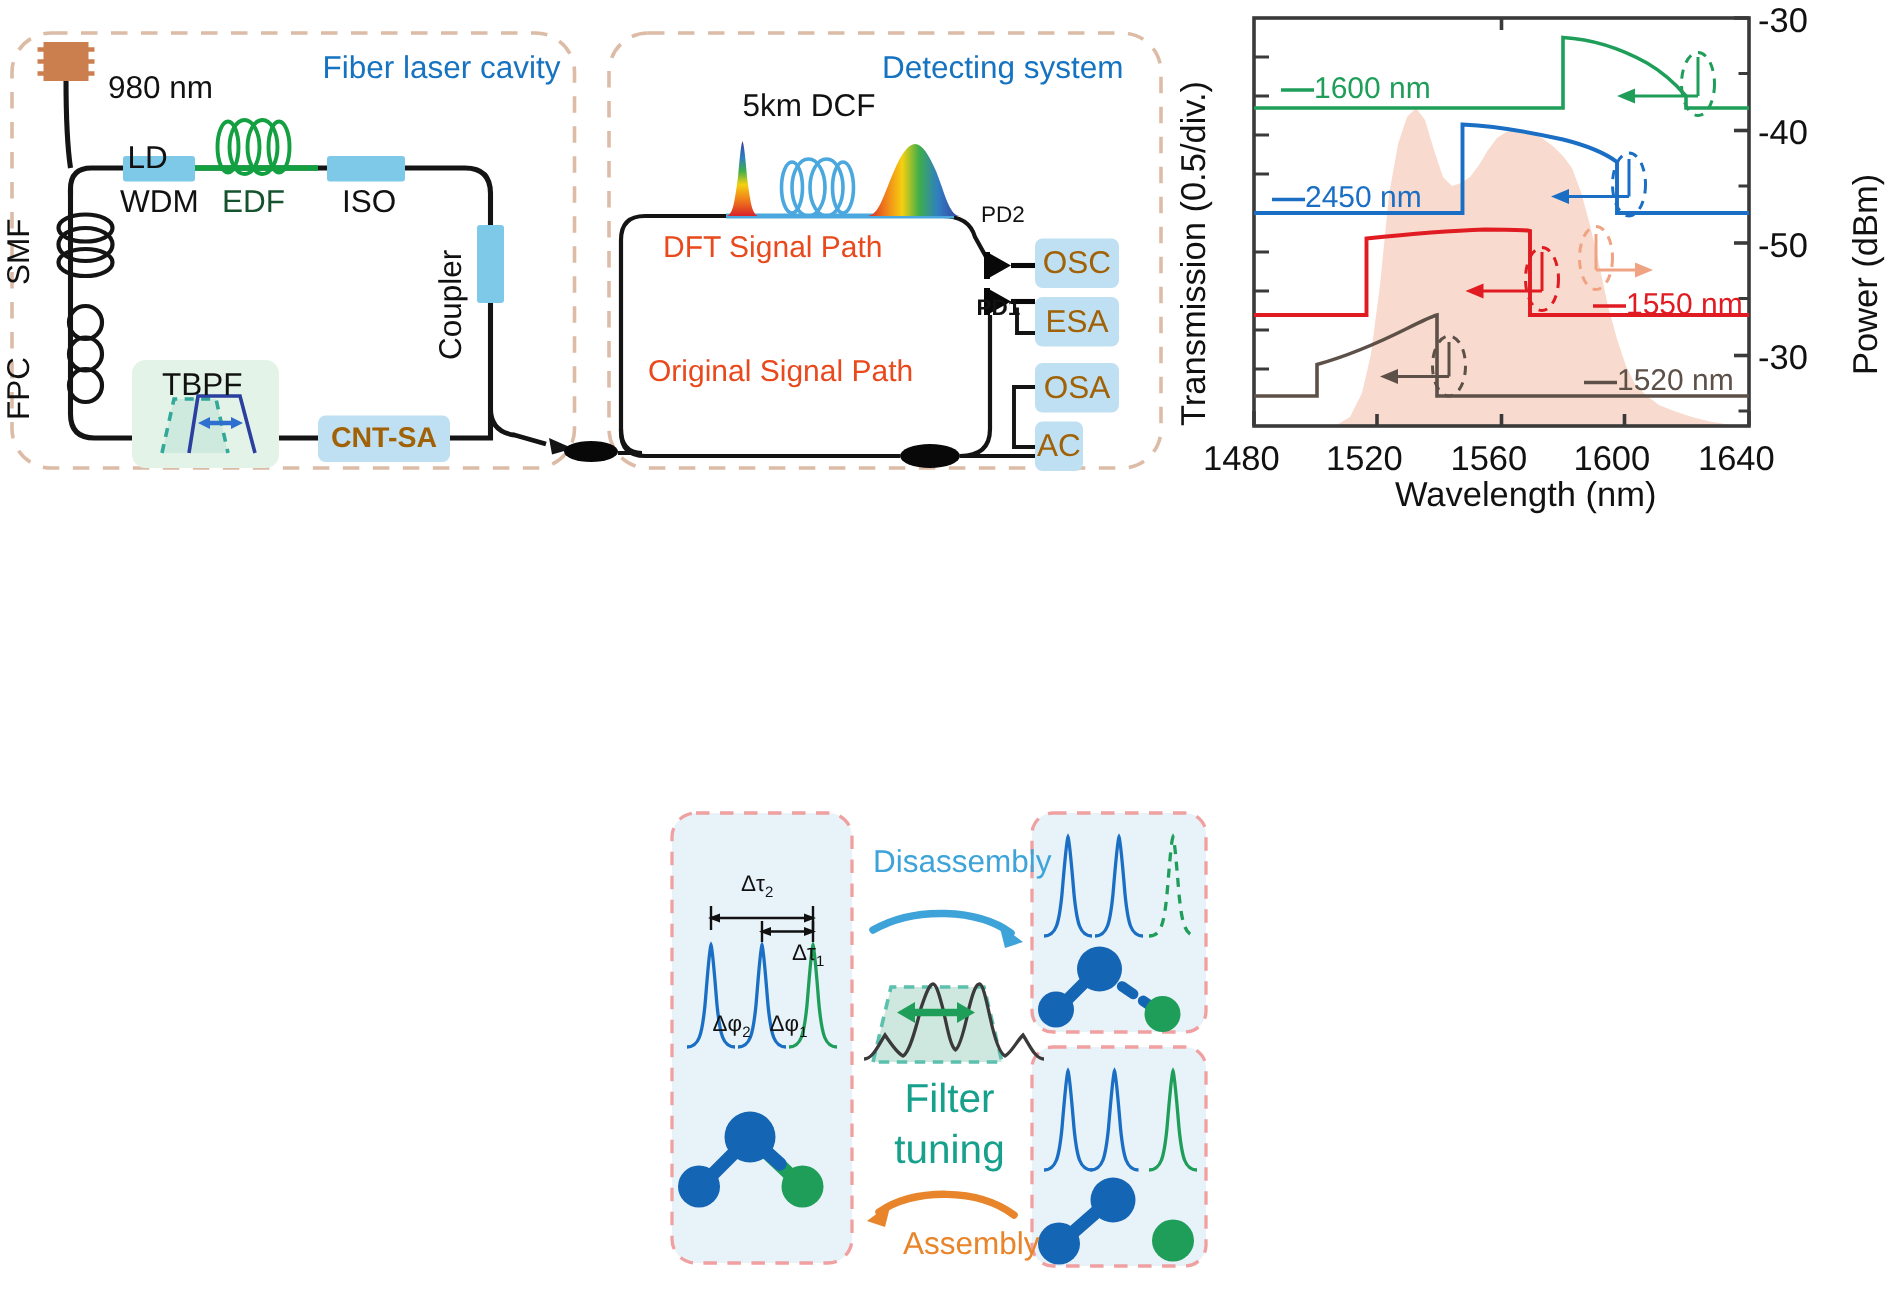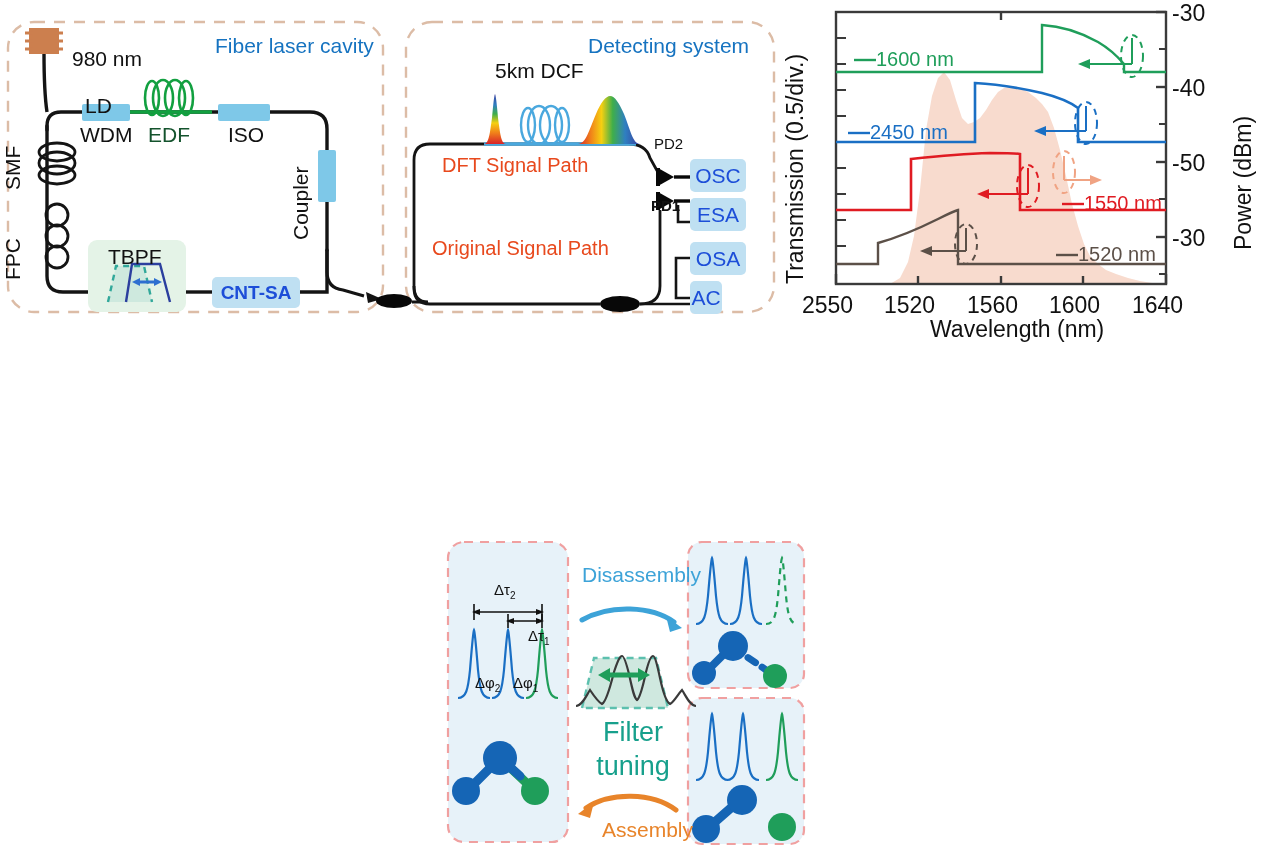--- a/index.html
+++ b/index.html
@@ -18,21 +18,21 @@
   .cavity-title{color:#1673c0;font-size:21px;font-weight:400;}
   .detect-title{color:#1673c0;font-size:21px;font-weight:400;}
   .comp-label{font-size:21px;color:#111;}
   .comp-label-green{font-size:21px;color:#14532d;}
   .path-label{font-size:20px;color:#e8491d;}
   .small-label{font-size:15px;color:#111;}
 
   .inst-box{
     position:absolute;background:#bfe0f2;border-radius:5px;
     display:flex;align-items:center;justify-content:center;
-    font-size:21px;color:#1d4ed8;
+    font-size:21px;color:#a16207;
   }
   .blue-el{position:absolute;background:#7ec8e8;border-radius:2px;}
   .tbpf-box{position:absolute;background:#e4f3e7;border-radius:9px;}
 
   
   #panel-chart{left:780px;top:0;width:486px;height:340px;}
   .axis-title{font-size:23px;color:#111;}
   .tick-lab{font-size:23px;color:#111;position:absolute;}
   .legend-lab{position:absolute;font-size:20px;}
 
@@ -316,21 +316,21 @@
       <line x1="282" y1="204" x2="304" y2="204" stroke="#e01b22" stroke-width="2.4"></line>
       <line x1="276" y1="255" x2="298" y2="255" stroke="#5c5048" stroke-width="2.4"></line>
     </g>
   </svg>
 
   <div class="legend-lab" style="left:96px;top:48px;color:#1f9e5a;">1600 nm</div>
   <div class="legend-lab" style="left:90px;top:121px;color:#1a6fc4;">2450 nm</div>
   <div class="legend-lab" style="left:304px;top:192px;color:#e01b22;">1550 nm</div>
   <div class="legend-lab" style="left:298px;top:243px;color:#5c5048;">1520 nm</div>
 
-  <div class="tick-lab" style="left:22px;top:292px;">2550</div>
+  <div class="tick-lab" style="left:22px;top:292px;">1480</div>
   <div class="tick-lab" style="left:104px;top:292px;">1520</div>
   <div class="tick-lab" style="left:187px;top:292px;">1560</div>
   <div class="tick-lab" style="left:269px;top:292px;">1600</div>
   <div class="tick-lab" style="left:352px;top:292px;">1640</div>
 
   <div class="tick-lab" style="left:392px;top:0px;">-30</div>
   <div class="tick-lab" style="left:392px;top:75px;">-40</div>
   <div class="tick-lab" style="left:392px;top:150px;">-50</div>
   <div class="tick-lab" style="left:392px;top:225px;">-30</div>
 

